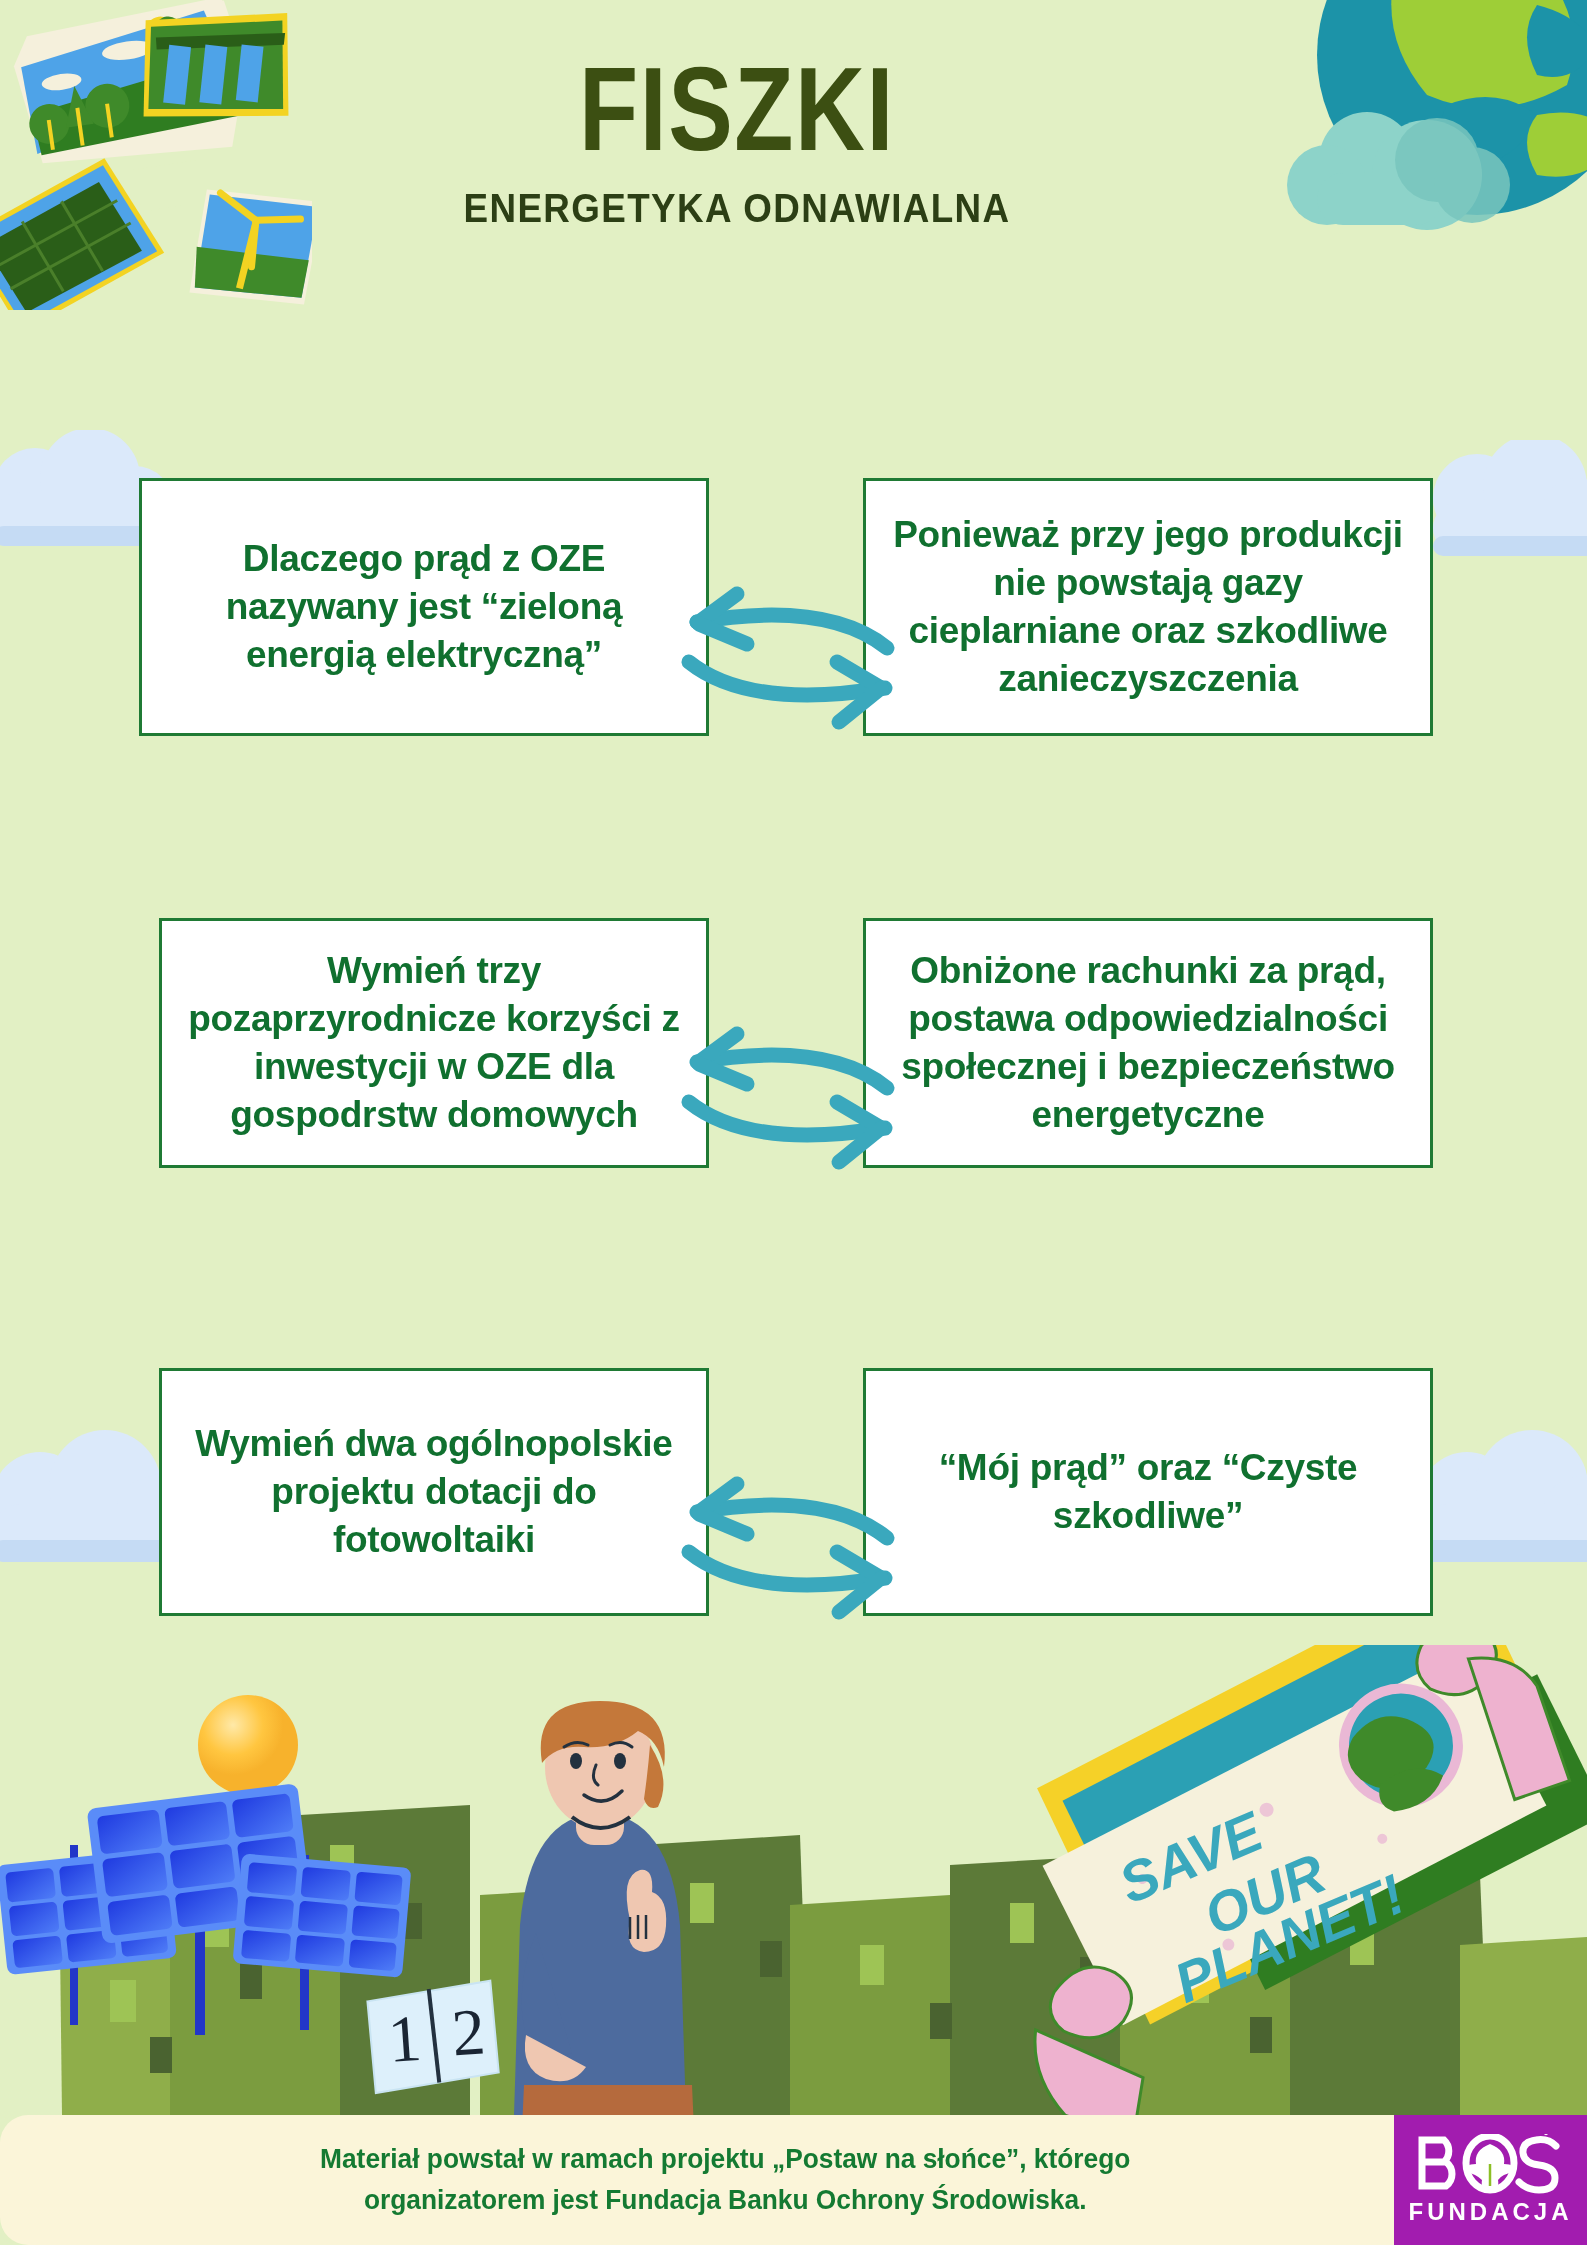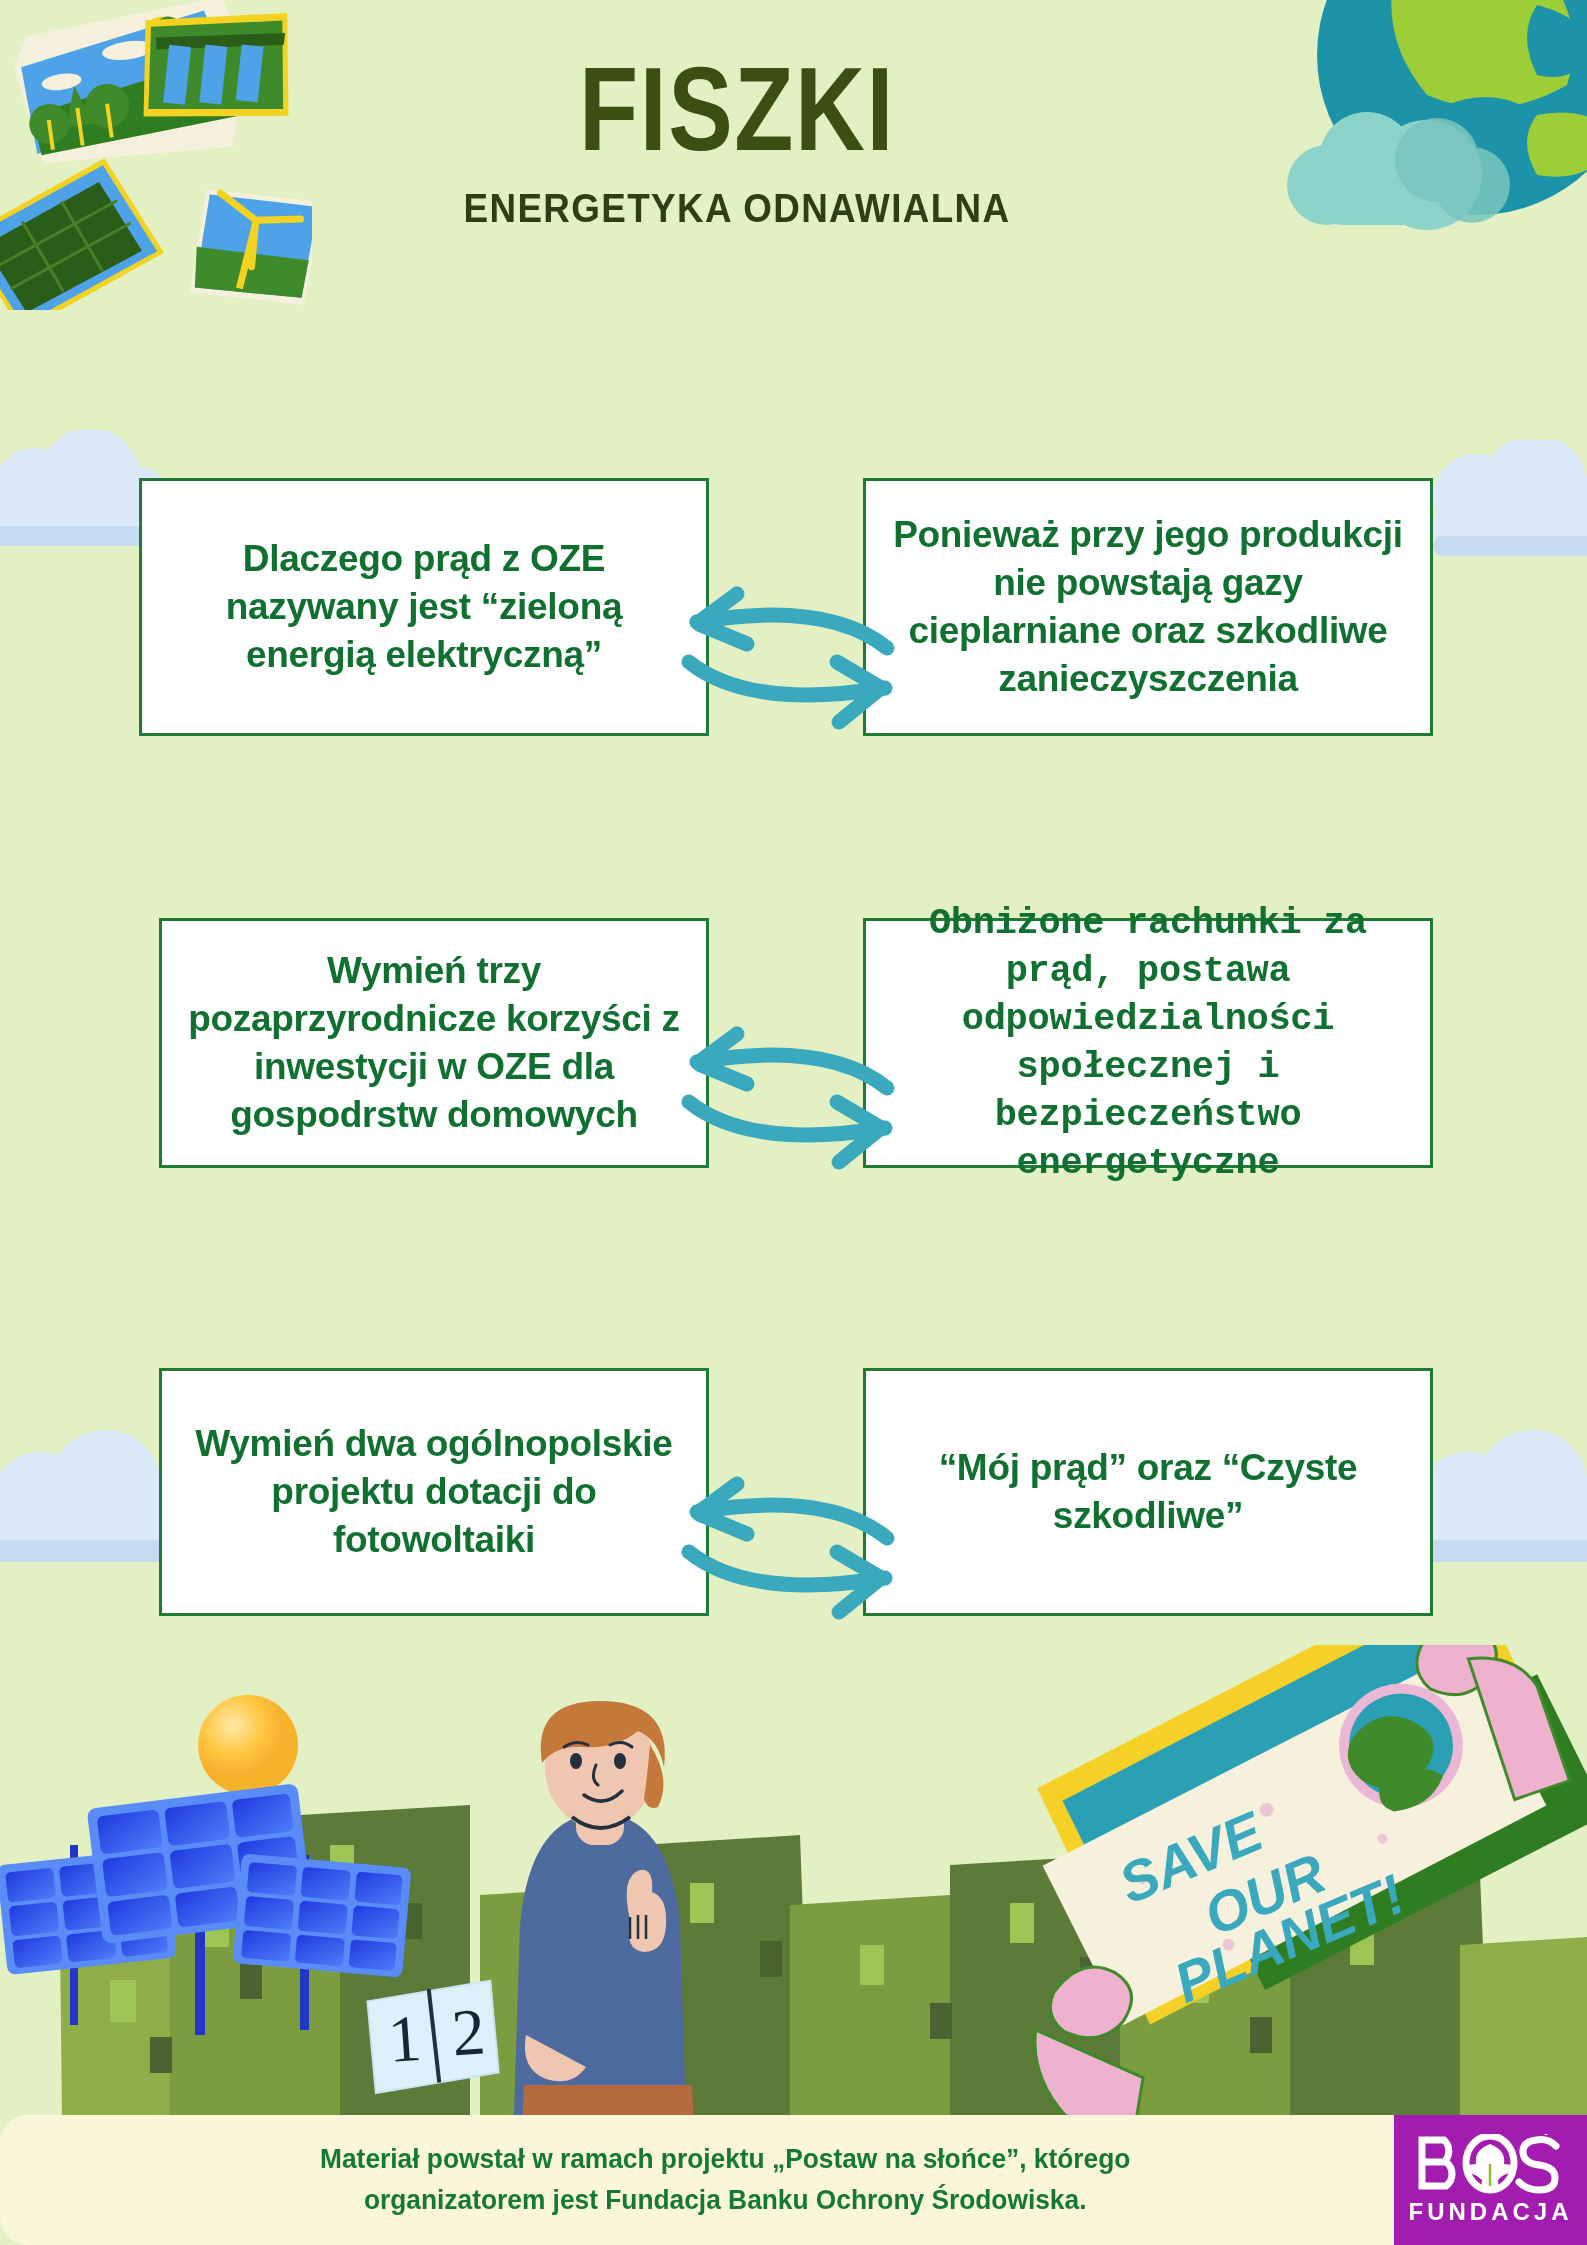--- a/index.html
+++ b/index.html
@@ -68,21 +68,21 @@
     line-height:1.30;
     letter-spacing:-0.3px;
   }
   
   #row1 { height:260px; }
   #row1 .left  { position:absolute; left:138px;  top:0;  width:570px; height:258px; }
   #row1 .right { position:absolute; left:862px;  top:0;  width:570px; height:258px; }
 
   #row2 { height:250px; margin-top:180px; }
   #row2 .left  { position:absolute; left:158px;  top:0;  width:550px; height:250px; }
-  #row2 .right { position:absolute; left:862px;  top:0;  width:570px; height:250px;font-family:Liberation Mono, monospace; }
+  #row2 .right { position:absolute; left:862px;  top:0;  width:570px; height:250px; }
 
   #row3 { height:248px; margin-top:200px; }
   #row3 .left  { position:absolute; left:158px;  top:0;  width:550px; height:248px; }
   #row3 .right { position:absolute; left:862px;  top:0;  width:570px; height:248px; }
 
   
   .arrows { position:absolute; width:230px; height:170px; z-index:6; }
   #arrows1 { left:675px; top:570px; }
   #arrows2 { left:675px; top:1010px; }
   #arrows3 { left:675px; top:1460px; }

